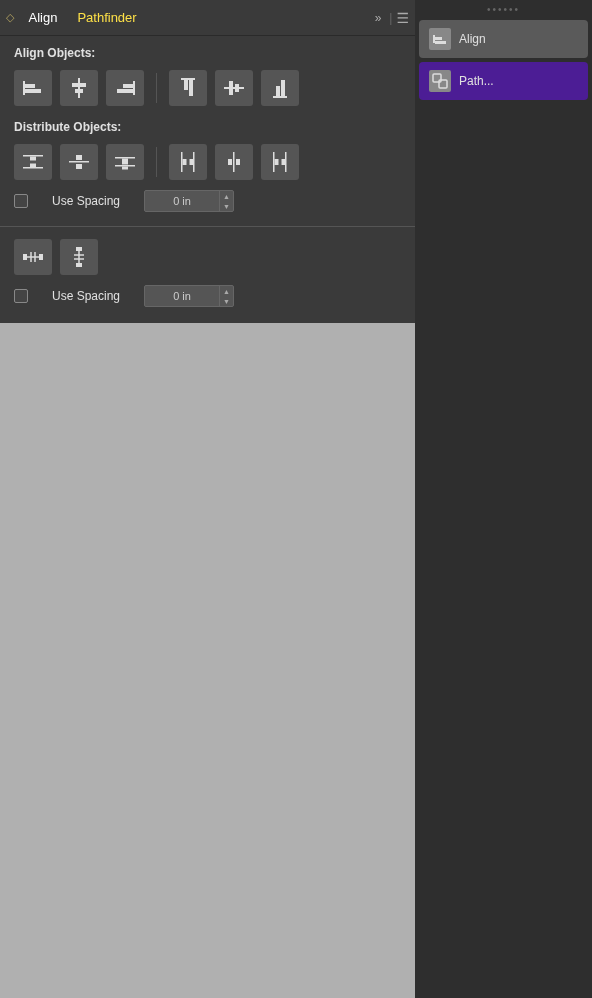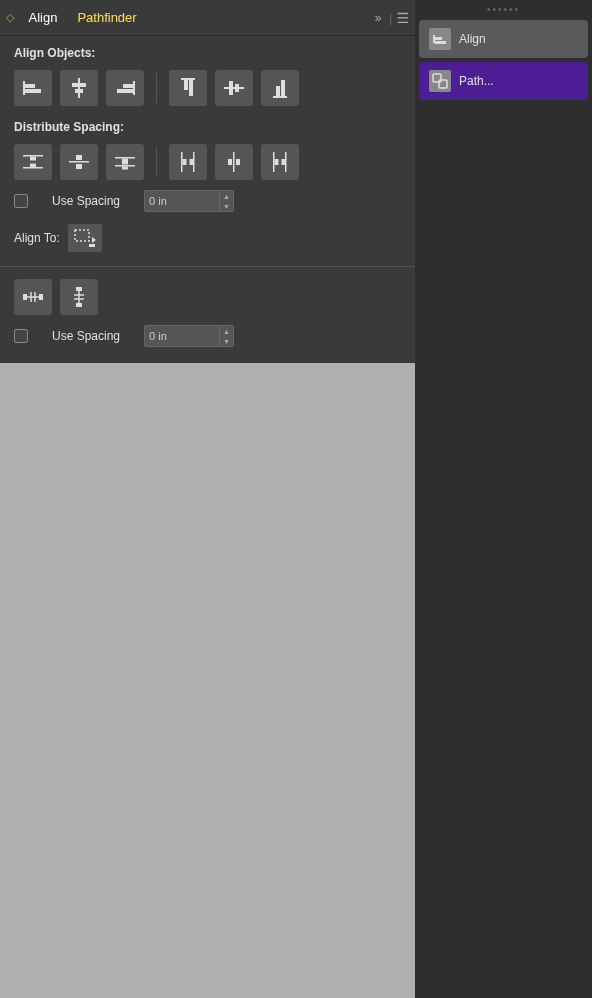--- a/index.html
+++ b/index.html
@@ -136,21 +136,21 @@
       border-radius: 2px;
       height: 22px;
       width: 90px;
       overflow: hidden;
     }
     .spinner-value {
       flex: 1;
       font-size: 11px;
       color: #ccc;
       padding: 0 4px;
-      text-align: left;
+      text-align: center;
     }
     .spinner-arrows {
       display: flex;
       flex-direction: column;
       width: 14px;
       border-left: 1px solid #666;
       height: 100%;
     }
     .spinner-up, .spinner-down {
       flex: 1;
@@ -309,21 +309,21 @@
 
       <div class="align-icon">
         <svg viewBox="0 0 26 26">
             <rect x="6" y="21" width="14" height="2" fill="#ddd"></rect>
             <rect x="9" y="11" width="4" height="10" fill="#ddd"></rect>
             <rect x="14" y="5" width="4" height="16" fill="#ddd"></rect>
           </svg>
       </div>
     </div>
 
-    <div class="section-header">Distribute Spacing:</div>
+    <div class="section-header">Distribute Objects:</div>
     <div class="icon-row">
 
       <div class="align-icon">
         <svg viewBox="0 0 26 26">
             <rect x="3" y="6" width="20" height="1.5" fill="#ddd"></rect>
             <rect x="3" y="18" width="20" height="1.5" fill="#ddd"></rect>
             <rect x="10" y="7.5" width="6" height="4" fill="#ddd"></rect>
             <rect x="10" y="14.5" width="6" height="4" fill="#ddd"></rect>
           </svg>
       </div>
@@ -379,31 +379,20 @@
       <span class="use-spacing-label">Use Spacing</span>
       <div class="spinner-input">
         <span class="spinner-value">0 in</span>
         <div class="spinner-arrows">
           <div class="spinner-up">▲</div>
           <div class="spinner-down">▼</div>
         </div>
       </div>
     </div>
 
-    <div class="align-to-row">
-      <span class="align-to-label">Align To:</span>
-      <div class="align-to-icon">
-        <svg width="26" height="22" viewBox="0 0 26 22" fill="none">
-
-          <rect x="3" y="3" width="14" height="11" stroke="#ddd" stroke-width="1.5" fill="none" stroke-dasharray="2,2"></rect>
-          <polygon points="20,10 24,13 20,16" fill="#ddd"></polygon>
-          <rect x="17" y="17" width="6" height="3" fill="#ddd"></rect>
-        </svg>
-      </div>
-    </div>
 
     <div class="divider"></div>
 
     <div class="icon-row">
 
       <div class="align-icon">
         <svg viewBox="0 0 26 26">
             <rect x="3" y="10" width="4" height="6" fill="#ddd"></rect>
             <rect x="19" y="10" width="4" height="6" fill="#ddd"></rect>
             <line x1="7" y1="13" x2="19" y2="13" stroke="#ddd" stroke-width="1.5"></line>

